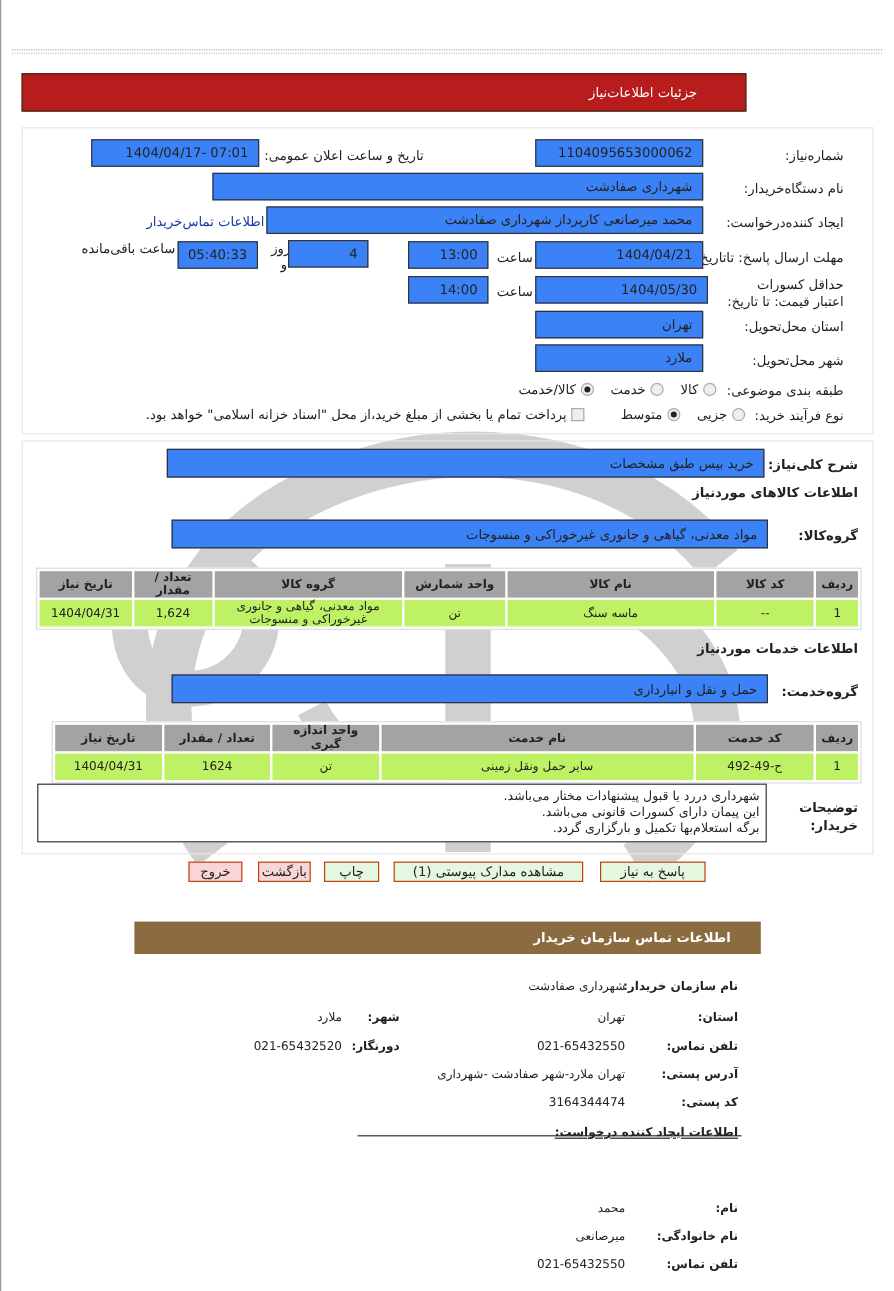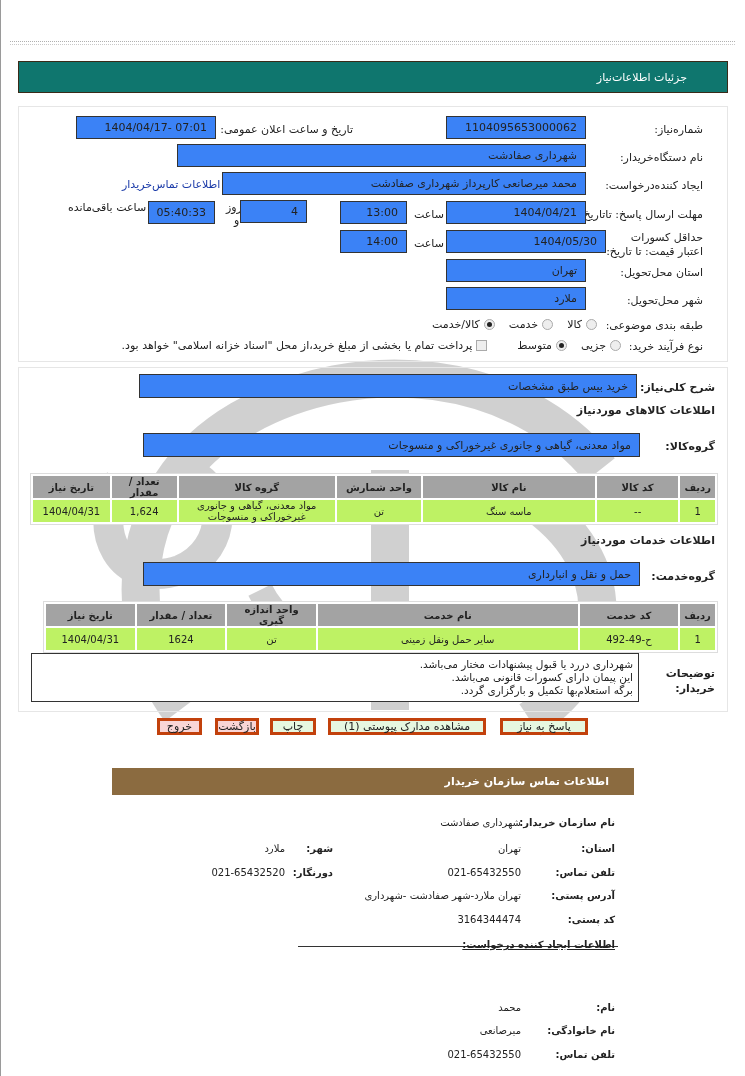--- a/index.html
+++ b/index.html
@@ -2,38 +2,38 @@
 <html><head>
 <meta charset="utf-8">
 <style>
   html, body { margin:0; padding:0; background:#ffffff; }
   body { width:745px; height:1076px; position:relative; overflow:hidden;
          font-family:"DejaVu Sans", sans-serif; font-size:11px; color:#222; direction:rtl; }
   .abs { position:absolute; }
   .leftbar { left:0; top:0; width:1px; height:1076px; background:#9a9a9a; }
   .dotline { left:10px; top:41px; width:725px; height:0; border-top:1px dotted #b0b0b0; }
   .dotline2 { left:10px; top:44px; width:725px; height:0; border-top:1px dotted #c8c8c8; }
-  .header-bar { left:18px; top:61px; width:710px; height:32px; background:#0f766e;
+  .header-bar { left:18px; top:61px; width:604px; height:32px; background:#b91c1c;
                 border:1px solid #3a2a18; box-sizing:border-box; color:#fff;text-decoration:underline; }
   .header-bar span { position:absolute; right:40px; top:9px; font-size:11px; }
   .panel { left:18px; top:106px; width:710px; height:256px; border:1px solid #e6e6e6; box-sizing:border-box; background:transparent; }
   .panel2 { left:18px; top:367px; width:710px; height:345px; border:1px solid #e6e6e6; box-sizing:border-box; }
   .lbl { font-size:11px; color:#222; white-space:nowrap; }
   .box { border:1px solid #333; background:#3b82f6; box-sizing:border-box; font-size:11px; color:#222;
          text-align:left; padding:0 8px; display:flex; align-items:center; justify-content:flex-end; direction:ltr; }
   .box.rtl { direction:rtl; justify-content:flex-start; }
   .link { color:#1a3aa8; font-size:11px; white-space:nowrap; cursor:pointer; }
   .radio { display:inline-block; width:9px; height:9px; border-radius:50%; border:1px solid #aaa; background:#eee; vertical-align:middle; position:relative; }
   .radio.on::after { content:""; position:absolute; left:2px; top:2px; width:5px; height:5px; border-radius:50%; background:#222; }
   .chk { display:inline-block; width:9px; height:9px; border:1px solid #aaa; background:#eee; vertical-align:middle; }
   .bold { font-weight:bold; }
   table.grid { border-collapse:separate; border-spacing:2px; background:#fff; border:1px solid #ddd; font-size:10px; }
   table.grid th { background:#a3a3a3; color:#222; font-weight:bold; height:20px; padding:0 4px; font-size:10px; }
   table.grid td { background:#bef264; text-align:center; height:22px; padding:0 4px; font-size:10px; }
-  .btn { height:17px; box-sizing:border-box; border:3px solid #c2410c; font-size:11px; display:flex; align-items:center; justify-content:center; cursor:pointer; }
+  .btn { height:17px; box-sizing:border-box; border:1px solid #c2410c; font-size:11px; display:flex; align-items:center; justify-content:center; cursor:pointer; }
   .btn.green { background:#e6f7e0; }
   .btn.red { background:#f9d5d5; }
   .contact-bar { left:112px; top:768px; width:522px; height:27px; background:#8b6b40; color:#fff; }
   .contact-bar span { position:absolute; right:25px; top:7px; font-weight:bold; font-size:11px; }
   .c-lbl { font-weight:bold; font-size:10px; white-space:nowrap; }
   .c-val { font-size:10px; white-space:nowrap; }
   .hr { left:298px; top:946px; width:320px; height:1px; background:#333; }
   .watermark { left:60px; top:330px; width:620px; height:420px; pointer-events:none; opacity:0.18; }
 </style>
 </head>
@@ -73,21 +73,21 @@
 <div class="abs box" style="left:446px; top:201px; width:140px; height:23px;">1404/04/21</div>
 <span class="abs lbl" style="left:414px; top:208px;">ساعت</span>
 <div class="abs box" style="left:340px; top:201px; width:67px; height:23px;">13:00</div>
 <span class="abs lbl" style="left:226px; top:201px;">روز</span>
 <span class="abs lbl" style="left:234px; top:214px;">و</span>
 <div class="abs box" style="left:240px; top:200px; width:67px; height:23px;">4</div>
 <div class="abs box" style="left:148px; top:201px; width:67px; height:23px;">05:40:33</div>
 <span class="abs lbl" style="left:68px; top:201px;">ساعت باقی‌مانده</span>
 
 <span class="abs lbl" style="right:42px; top:231px; width:100px; white-space:normal; line-height:14px;">حداقل کسورات اعتبار قیمت: تا تاریخ:</span>
-<div class="abs box" style="left:446px; top:230px; width:160px; height:23px;">1404/05/30</div>
+<div class="abs box" style="left:446px; top:230px; width:144px; height:23px;">1404/05/30</div>
 <span class="abs lbl" style="left:414px; top:237px;">ساعت</span>
 <div class="abs box" style="left:340px; top:230px; width:67px; height:23px;">14:00</div>
 
 <span class="abs lbl" style="right:42px; top:266px;">استان محل‌تحویل:</span>
 <div class="abs box rtl" style="left:446px; top:259px; width:140px; height:23px;">تهران</div>
 
 <span class="abs lbl" style="right:42px; top:294px;">شهر محل‌تحویل:</span>
 <div class="abs box rtl" style="left:446px; top:287px; width:140px; height:23px;">ملارد</div>
 
 <span class="abs lbl" style="right:42px; top:319px;">طبقه بندی موضوعی:</span>

